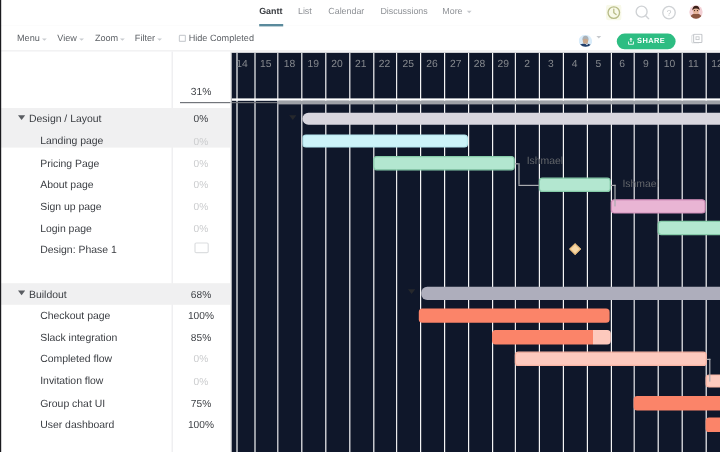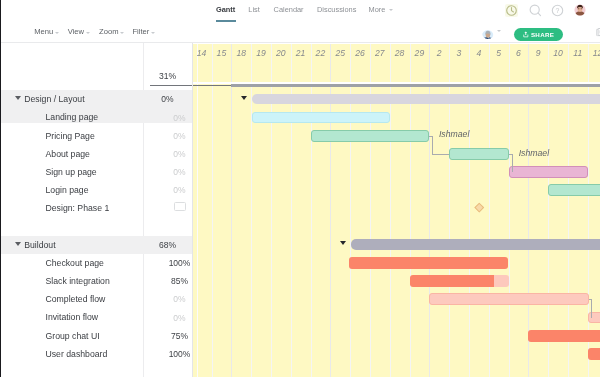--- a/index.html
+++ b/index.html
@@ -21,21 +21,21 @@
 .tab .caret{display:inline-block;margin-left:3.2px;width:0;height:0;position:relative;top:-1.2px;
   border-left:2.3px solid transparent;border-right:2.3px solid transparent;border-top:2.6px solid #c5c8cc;}
 
 .topicons{position:absolute;top:0;height:21px;}
 .ticon{position:absolute;top:3.8px;width:13px;height:13px;display:flex;align-items:center;justify-content:center;}
 
 
 .toolbar{position:absolute;left:1px;top:21px;right:0;height:21px;background:#fff;
   border-bottom:1px solid #e9eaec;}
 .tbitem{position:absolute;top:0;height:21px;display:flex;align-items:center;
-  font-size:7.6px;color:#5d6166;white-space:nowrap;margin-left:20px;}
+  font-size:7.6px;color:#5d6166;white-space:nowrap;}
 .tbcaret{display:inline-block;margin-left:1.6px;width:0;height:0;position:relative;top:1.2px;
   border-left:2.3px solid transparent;border-right:2.3px solid transparent;border-top:2.6px solid #c8cbcf;}
 .chk{width:6px;height:6px;border:1px solid #cdd0d4;border-radius:1px;background:#fff;
   margin-right:2.2px;box-sizing:border-box;}
 .sharebtn{position:absolute;display:flex;align-items:center;justify-content:center;
   background:#2dbd82;border-radius:7px;color:#fff;font-size:6.2px;font-weight:700;
   letter-spacing:.35px;}
 .avatar-sm{position:absolute;border-radius:50%;overflow:hidden;}
 
 
@@ -45,30 +45,30 @@
   letter-spacing:.1px;}
 .ptitle-pct{position:absolute;left:142px;width:49px;top:28px;font-size:8.6px;color:#3f4247;text-align:center;}
 .vsep{position:absolute;left:142px;top:0;width:1px;background:#ececee;}
 
 .grow{position:absolute;left:0;width:191px;background:#f0f0f1;}
 .grow .gname{position:absolute;left:23.2px;font-size:8.7px;color:#3a3d42;}
 .grow .gtri{position:absolute;left:13.7px;width:0;height:0;
   border-left:3.1px solid transparent;border-right:3.1px solid transparent;
   border-top:4.4px solid #5a5d62;}
 .grow .gpct{position:absolute;left:142px;width:49px;font-size:8.5px;color:#3f4247;text-align:center;}
-.trow{position:absolute;left:12px;width:191px;padding-left:48px;}
+.trow{position:absolute;left:0;width:191px;padding-left:48px;}
 .trow .tname{position:absolute;left:32.5px;font-size:8.7px;color:#3a3d42;}
 .trow .tpct{position:absolute;left:142px;width:49px;font-size:8.5px;text-align:center;}
 .pct-zero{color:#cbccce;}
 .pct-val{color:#3f4247;}
 .tchk{position:absolute;left:161px;width:11.5px;height:9.5px;border:1px solid #dcdee0;
   border-radius:1.5px;background:#fff;box-sizing:border-box;}
 
 
-.tl{position:absolute;left:192.5px;top:44px;right:0;bottom:0;background:#fef9c3;overflow:hidden;font-style:italic;}
+.tl{position:absolute;left:192.5px;top:44px;right:0;bottom:0;background:#0f172a;overflow:hidden;}
 .tlhead{position:absolute;left:0;top:0;right:0;height:40px;}
 .dcell{position:absolute;top:0;height:18px;font-size:8.6px;color:#85888d;
   text-align:center;line-height:18px;}
 .vline{position:absolute;top:0;bottom:0;width:1px;background:#f4f4f5;}
 .vline.wk{background:#e9e9eb;}
 .toprule{position:absolute;right:0;height:3.4px;background:#9ea1a7;}
 .topruleL{position:absolute;top:0;height:1.1px;background:#72757b;}
 
 
 .bar{position:absolute;border-radius:3px;box-sizing:border-box;}
@@ -146,20 +146,24 @@
         </div>
         <div class="tbitem" style="left: 78.1px;">
           <span>Zoom</span>
           <span class="tbcaret"></span>
         </div>
         <div class="tbitem" style="left: 111.4px;">
           <span>Filter</span>
           <span class="tbcaret"></span>
         </div>
       </div>
+    <div class="tbitem" style="left:148px">
+      <span class="chk"></span>
+      <span>Hide Completed</span>
+    </div>
     <div class="avatar-sm" style="left:481.3px;top:6.4px;width:11.5px;height:11.5px">
       <svg width="11.5" height="11.5" viewBox="0 0 16 16">
           <defs>
             <clipPath id="cav2">
               <circle cx="8" cy="8" r="8"></circle>
             </clipPath>
           </defs>
           <g clip-path="url(#cav2)">
             <rect width="16" height="16" fill="#d9ecfa"></rect>
             <path d="M-1 16.5c0-4.2 3.6-6.4 9-6.4s9 2.2 9 6.4z" fill="#24406b"></path>

